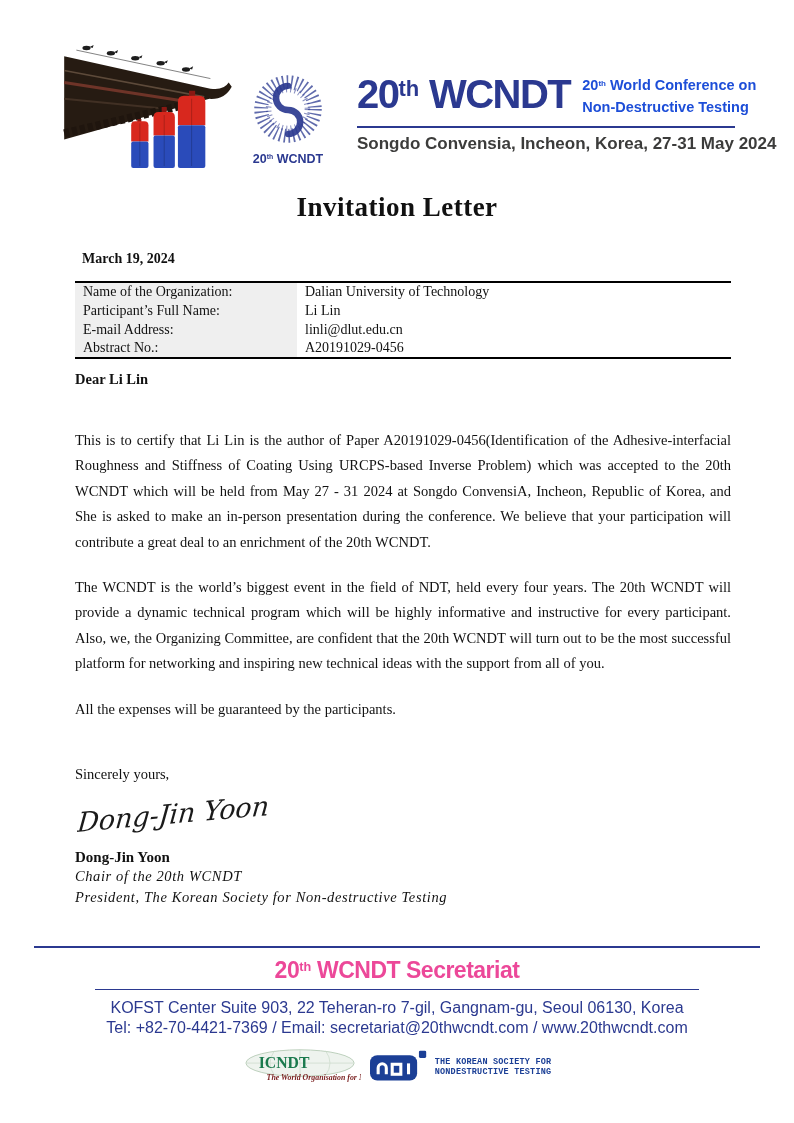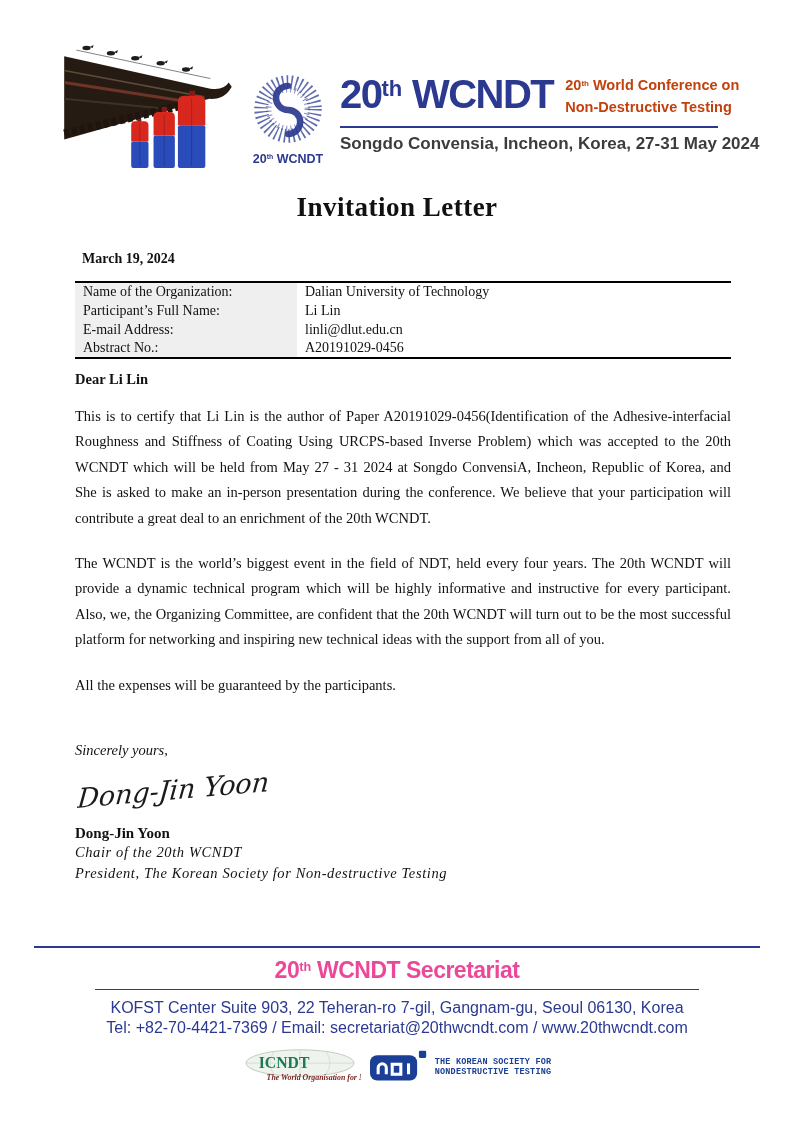--- a/index.html
+++ b/index.html
@@ -8,38 +8,38 @@
     position:relative; width:794px; height:1123px; margin:0 auto;
     background:#ffffff; overflow:hidden;
     font-family:"Liberation Serif", serif; color:#111;
   }
   
   .header { position:absolute; top:42px; left:62px; right:40px; display:flex; align-items:flex-start; }
   .roof-art { width:178px; height:132px; flex:0 0 auto; }
   .brand { display:flex; margin-left:0px; margin-top:30px; }
   .logo-block { width:96px; text-align:center; flex:0 0 auto; }
   .logo-caption { font-family:"Liberation Sans", sans-serif; font-weight:bold; font-size:12.5px; color:#2b3990; margin-top:2px; white-space:nowrap; }
-  .title-block { margin-left:4px; width:382px; }
+  .title-block { margin-left:21px; width:382px; }
   .title-row { display:flex; align-items:flex-start; }
   .big-title { font-family:"Liberation Sans", sans-serif; font-weight:800; font-size:40px; line-height:44px; letter-spacing:-1.5px; color:#2b3990; white-space:nowrap; }
   .sup { font-size:55%; position:relative; top:-0.55em; letter-spacing:0; }
-  .subtitle { font-family:"Liberation Sans", sans-serif; font-weight:bold; font-size:14.5px; line-height:18.5px; color:#c2410c; margin-left:12px; margin-top:4px; white-space:nowrap; }
+  .subtitle { font-family:"Liberation Sans", sans-serif; font-weight:bold; font-size:14.5px; line-height:18.5px; color:#1d4ed8; margin-left:12px; margin-top:4px; white-space:nowrap; }
   .title-rule { border-top:2px solid #2b3990; margin-top:3px; width:378px; }
   .venue { font-family:"Liberation Sans", sans-serif; font-weight:bold; font-size:17px; color:#3c3c3b; margin-top:6px; white-space:nowrap; }
   
   .letter-title { position:absolute; top:192px; left:0; width:100%; text-align:center; font-size:27px; font-weight:bold; letter-spacing:0.5px; }
   .date { position:absolute; top:251px; left:82px; font-size:14px; font-weight:bold; }
   .info-table { position:absolute; top:281px; left:75px; width:656px; border-collapse:collapse; border-top:2px solid #000; border-bottom:2px solid #000; font-size:14px; }
   .info-table td { padding:1px 8px; height:19px; vertical-align:middle; }
   .info-table td.lbl { background:#efefef; width:222px; }
   .body { position:absolute; top:371px; left:75px; width:656px; font-size:14.5px; }
   .salutation { font-weight:bold; font-size:14.5px; }
-  .body p.par { margin-top:16px; text-align:justify; line-height:25.4px; }
+  .body p.par { margin-top:40px; text-align:justify; line-height:25.4px; }
   .body p.par + p.par { margin-top:20px; }
-  .closing { margin-top:44px;font-style:italic; }
+  .closing { margin-top:44px; }
   .sig-svg { display:block; margin-top:12px; margin-left:2px; }
   .signer-name { font-weight:bold; font-size:15px; margin-top:2px; }
   .signer-role { font-style:italic; font-size:14.5px; line-height:21px; letter-spacing:0.6px; }
   
   .footer { position:absolute; top:946px; left:0; right:0; font-family:"Liberation Sans", sans-serif; }
   .footer-rule { border-top:2px solid #2b3990; margin:0 34px; }
   .secretariat-title { text-align:center; margin-top:9px; font-size:23px; font-weight:800; color:#ec4899; letter-spacing:-0.5px; }
   .secretariat-underline { width:604px; margin:5px auto 0; border-top:1.5px solid #2b3990; }
   .footer-address { text-align:center; color:#2b3990; font-size:16px; font-weight:500; margin-top:8px; line-height:20px; }
   .footer-logos { display:flex; justify-content:center; align-items:center; gap:9px; margin-top:10px; }

